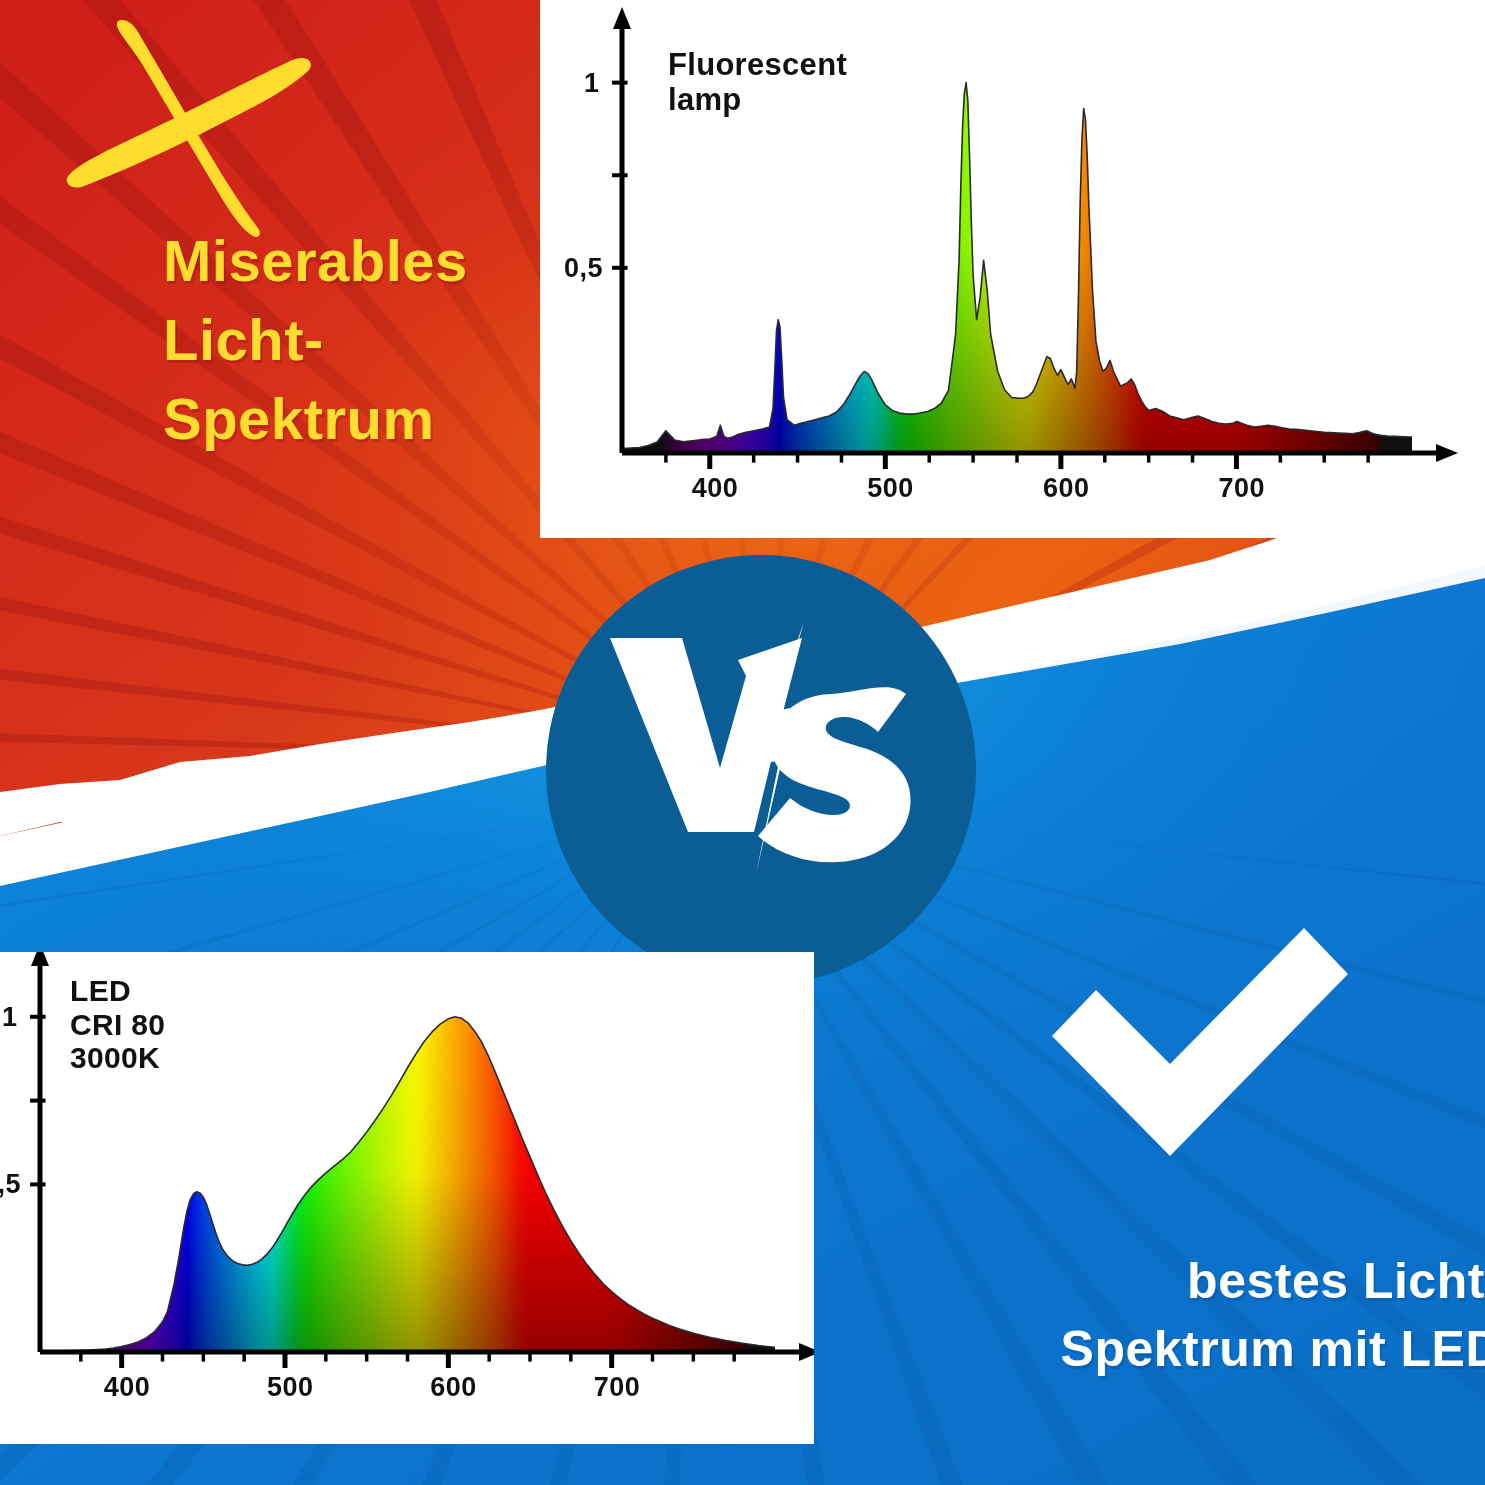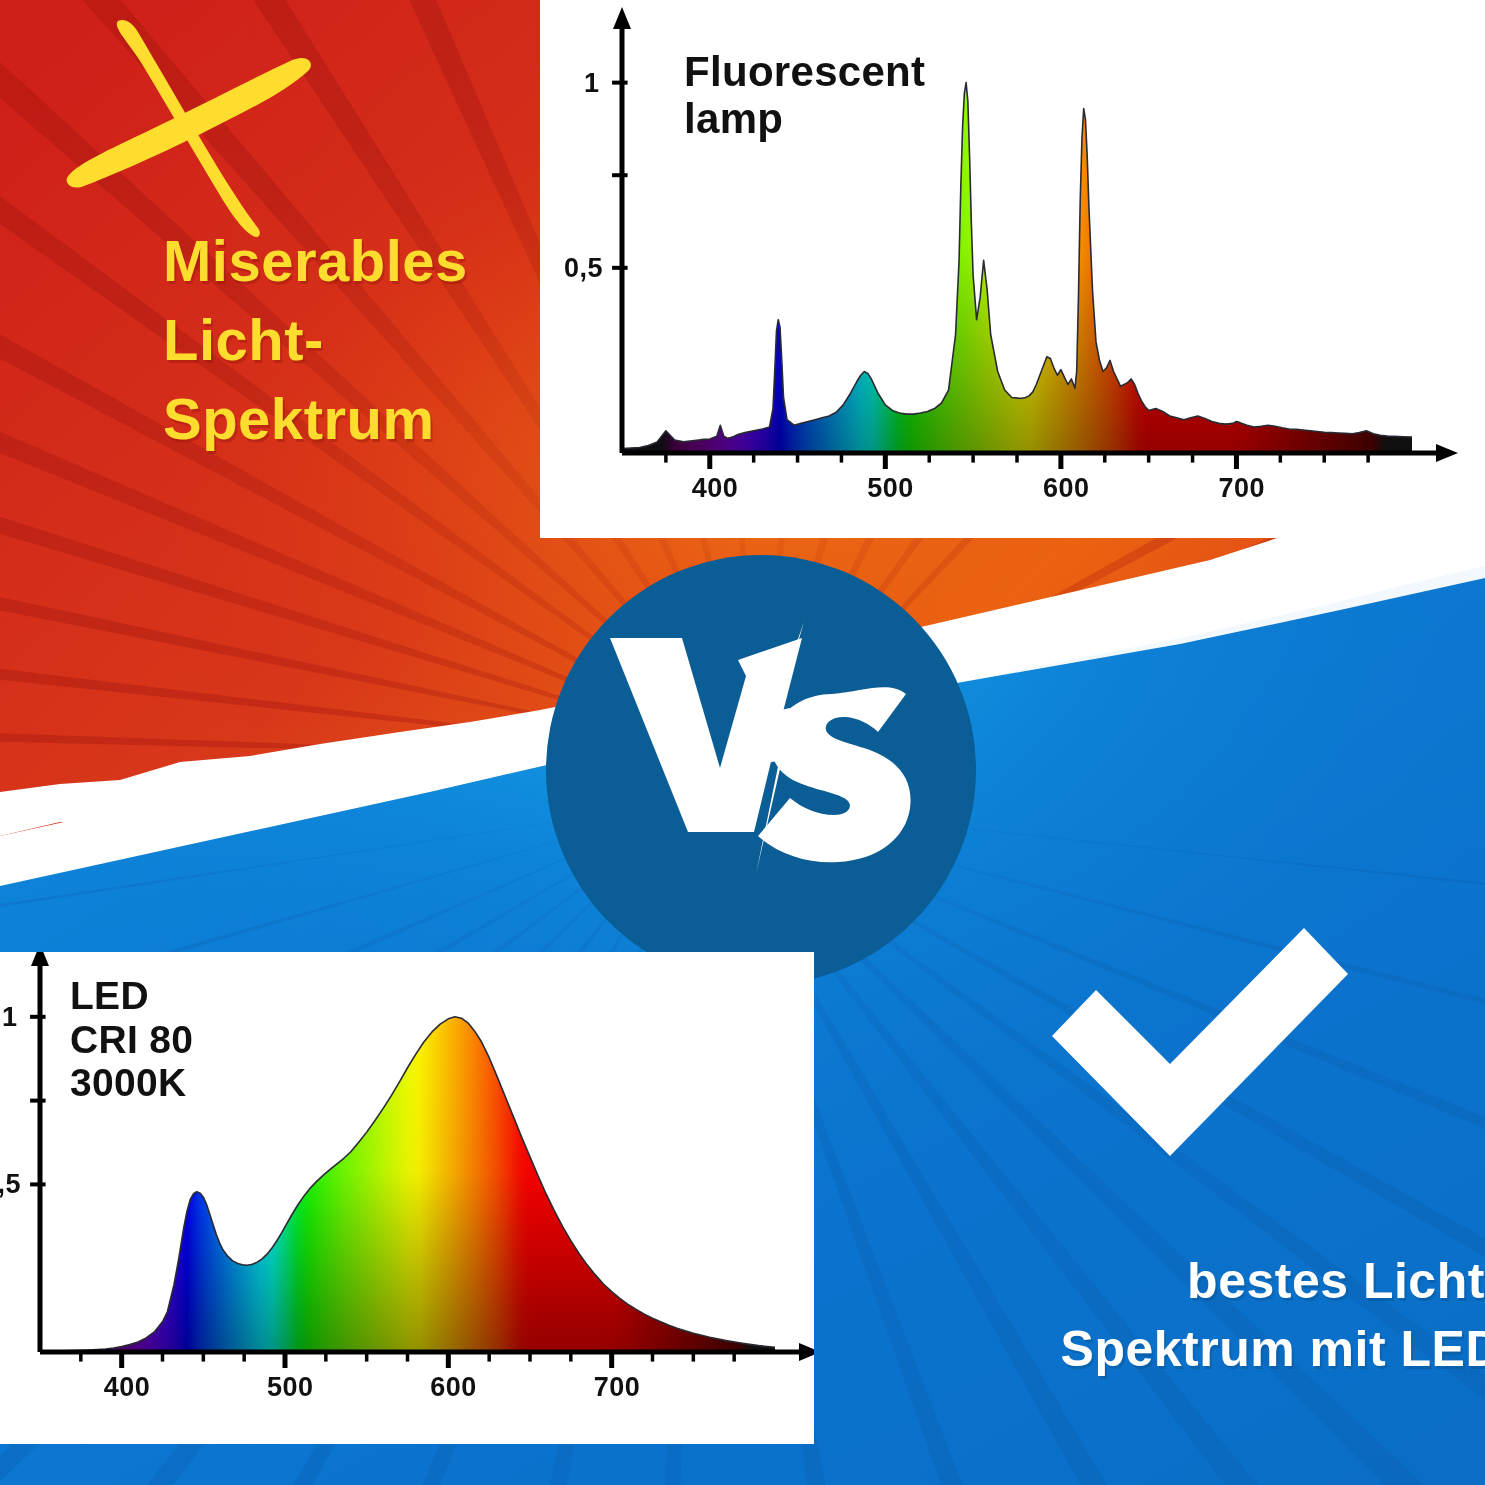--- a/index.html
+++ b/index.html
@@ -49,22 +49,22 @@
   
   .chart-panel{position:absolute;background:#ffffff;overflow:hidden;}
   #panel-fluorescent{left:540px;top:-2px;width:948px;height:540px;}
   #panel-led{left:-2px;top:952px;width:816px;height:492px;}
   .chart-panel svg{display:block;}
 
   .chart-title{
     position:absolute;font-weight:bold;color:#111;line-height:1.12;
     white-space:pre-line;letter-spacing:0.3px;
   }
-  #title-fluorescent{left:144px;top:50px;font-size:42px;}
-  #title-led{left:72px;top:22px;font-size:39px;}
+  #title-fluorescent{left:128px;top:50px;font-size:31px;}
+  #title-led{left:72px;top:22px;font-size:30px;}
 
   .axis-lbl{
     position:absolute;font-weight:bold;color:#111;font-size:23px;
     letter-spacing:0.5px;
   }
   .axis-lbl.xt{font-size:26px;}
 </style>
 </head>
 <body>
 

